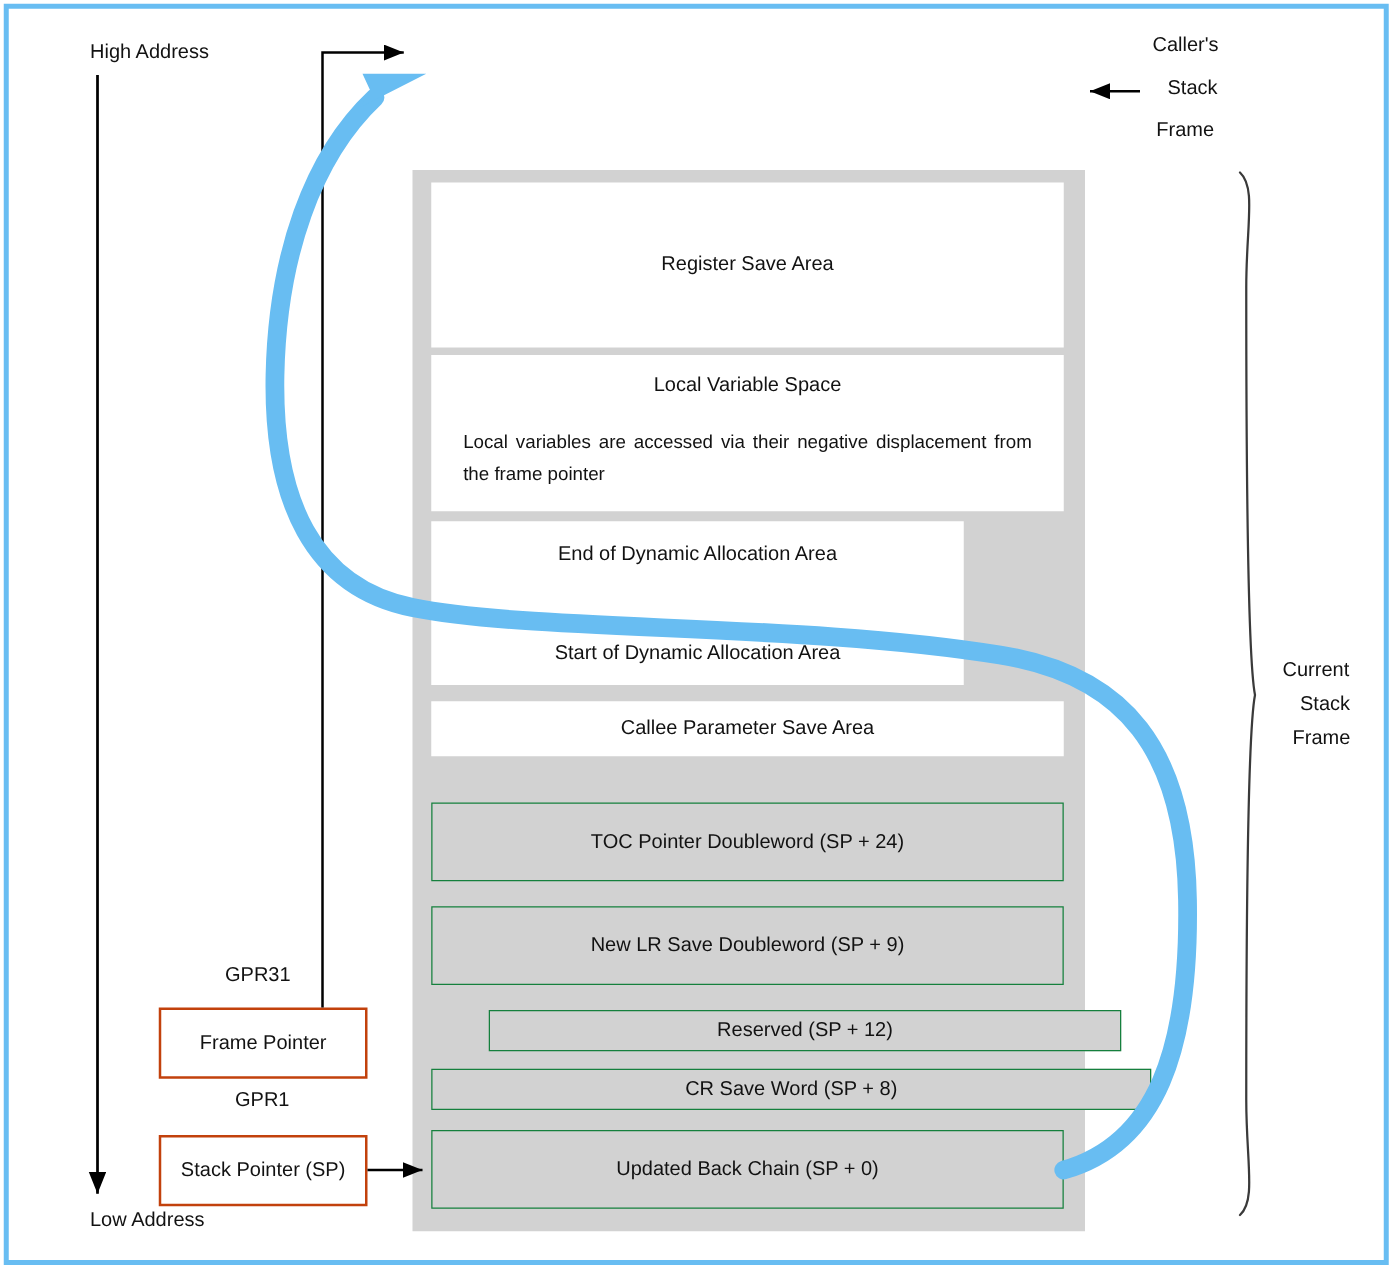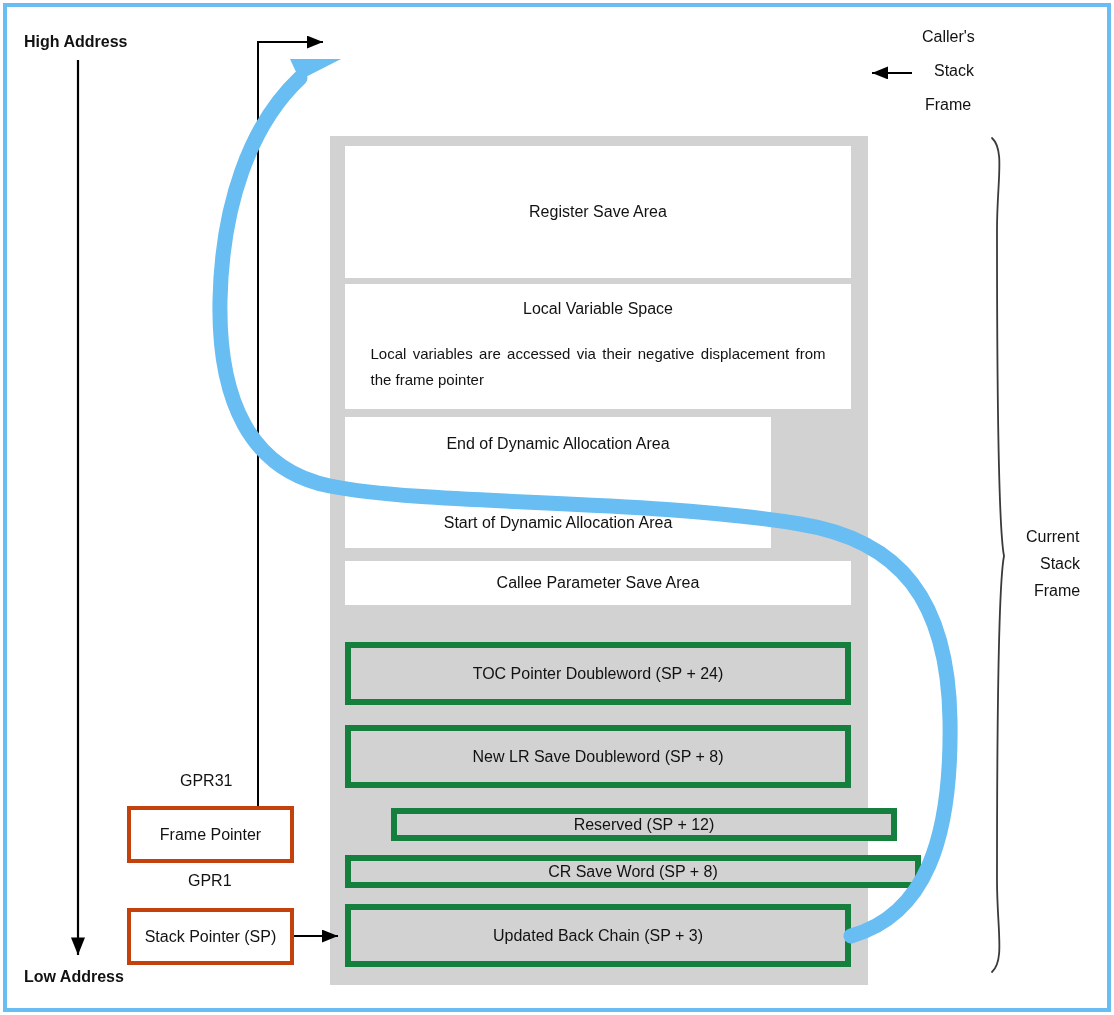--- a/index.html
+++ b/index.html
@@ -17,21 +17,21 @@
     box-sizing:border-box;
     border:4px solid #68bdf2;
     pointer-events:none;
   }
   .txt{
     position:absolute;
     color:#121212;
     font-family:"Liberation Sans",sans-serif;
     white-space:nowrap;
   }
-  .bold{font-weight:bold;}
+  .bold{font-weight:normal;margin-left:48px;}
   
   .caller-frame{
     position:absolute;
     left:330px;top:32px;width:538px;height:93px;
     box-sizing:border-box;
     border:2px solid #000000;
     background:#ffffff;
   }
   .backchain-inner{
     position:absolute;left:15px;top:12px;
@@ -52,42 +52,42 @@
     box-sizing:border-box;
     display:flex;
     flex-direction:column;
     align-items:center;
     justify-content:center;
     font-size:16px;
     color:#121212;
     text-align:center;
   }
   .slot.white{background:#ffffff;border:none;}
-  .slot.gray{background:#d2d2d2;border:6px solid #15803d;}
+  .slot.gray{background:#d2d2d2;border:1px solid #15803d;}
   .lv-body{
     font-size:15px;
     text-align:justify;
     text-align-last:left;
     width:455px;
     line-height:1.75;
     margin-top:6px;
     color:#121212;
   }
   .lv-title{font-size:16px;}
   .dyn-top{
     position:absolute;left:0;right:0;top:18px;text-align:center;font-size:16px;
   }
   .dyn-bot{
     position:absolute;left:0;right:0;bottom:16px;text-align:center;font-size:16px;
   }
   
   .regbox{
     position:absolute;
     box-sizing:border-box;
-    border:4px solid #c2410c;
+    border:2px solid #c2410c;
     background:#ffffff;
     display:flex;align-items:center;justify-content:center;
     font-size:16px;color:#121212;
   }
   svg.overlay{position:absolute;left:0;top:0;width:1114px;height:1015px;pointer-events:none;}
 </style>
 </head>
 <body>
 
 <div id="root">
@@ -120,33 +120,33 @@
 
     <div class="slot white" style="left:15px;top:425px;width:506px;height:44px;">
       <div>Callee Parameter Save Area</div>
     </div>
 
     <div class="slot gray" style="left:15px;top:506px;width:506px;height:63px;">
       <div>TOC Pointer Doubleword (SP + 24)</div>
     </div>
 
     <div class="slot gray" style="left:15px;top:589px;width:506px;height:63px;">
-      <div>New LR Save Doubleword (SP + 8)</div>
+      <div>New LR Save Doubleword (SP + 9)</div>
     </div>
 
     <div class="slot gray" style="left:15px;top:672px;width:506px;height:33px;margin-left:46px;">
       <div>Reserved (SP + 12)</div>
     </div>
 
     <div class="slot gray" style="left:15px;top:719px;width:576px;height:33px;align-items:center;">
       <div>CR Save Word (SP + 8)</div>
     </div>
 
     <div class="slot gray" style="left:15px;top:768px;width:506px;height:63px;">
-      <div>Updated Back Chain (SP + 3)</div>
+      <div>Updated Back Chain (SP + 0)</div>
     </div>
   </div>
 
   <div class="txt" style="left:1026px;top:528px;font-size:16px;">Current</div>
   <div class="txt" style="left:1040px;top:555px;font-size:16px;">Stack</div>
   <div class="txt" style="left:1034px;top:582px;font-size:16px;">Frame</div>
 
   <div class="txt" style="left:180px;top:772px;font-size:16px;">GPR31</div>
   <div class="regbox" style="left:127px;top:806px;width:167px;height:57px;">
     <span>Frame Pointer</span>

